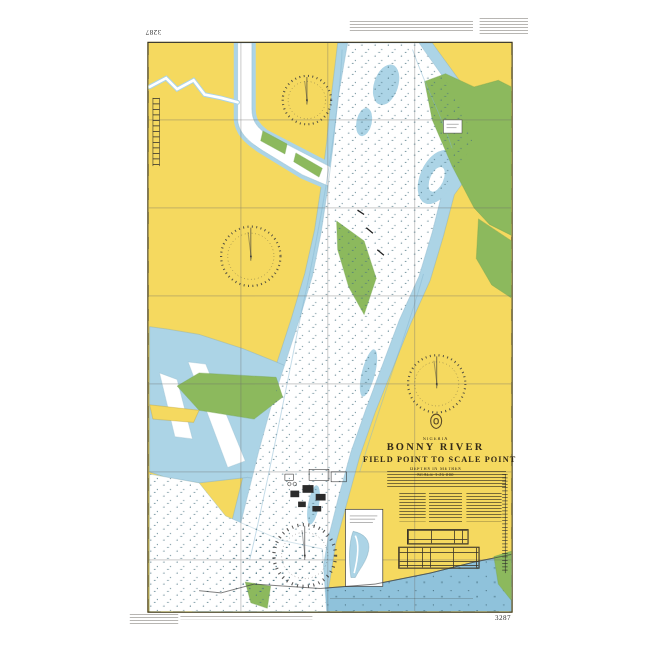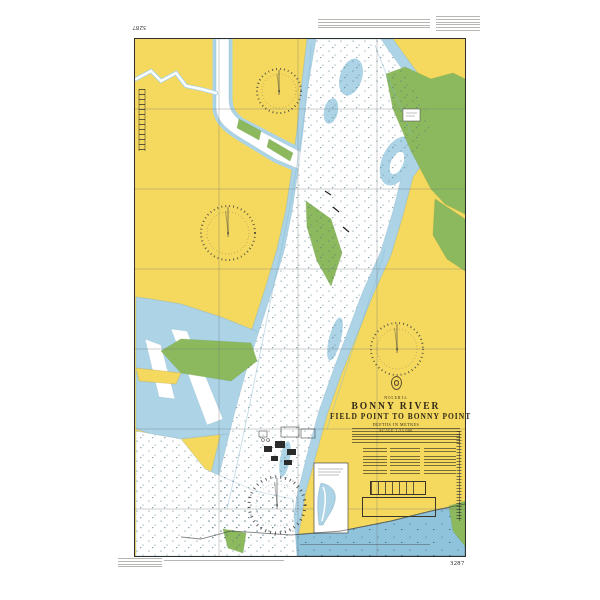--- a/index.html
+++ b/index.html
@@ -244,21 +244,21 @@
       </g>
 
       <path fill="none" stroke="#3c3c3c" stroke-width="0.6" d="M46,498 L66,500 L96,492 L156,496 L206,492 L256,482 L296,472 L330,465"></path>
     </svg>
   </div>
 
   <div class="titleblock">
     <span class="crest"></span>
     <div class="country">NIGERIA</div>
     <div class="t1">BONNY RIVER</div>
-    <div class="t2">FIELD POINT TO BONNY POINT</div>
+    <div class="t2">FIELD POINT TO SCALE POINT</div>
     <div class="t3">DEPTHS IN METRES</div>
     <div class="t4">SCALE 1:25 000</div>
   </div>
 
   <div class="mt" style="left:352px;top:428px;width:108px;height:16px;"></div>
   <div class="mt" style="left:363px;top:448px;width:24px;height:26px;"></div>
   <div class="mt" style="left:390px;top:448px;width:30px;height:28px;"></div>
   <div class="mt" style="left:424px;top:448px;width:32px;height:26px;"></div>
 
   <div class="tbl" style="left:370px;top:481px;width:56px;height:14px;"></div>

